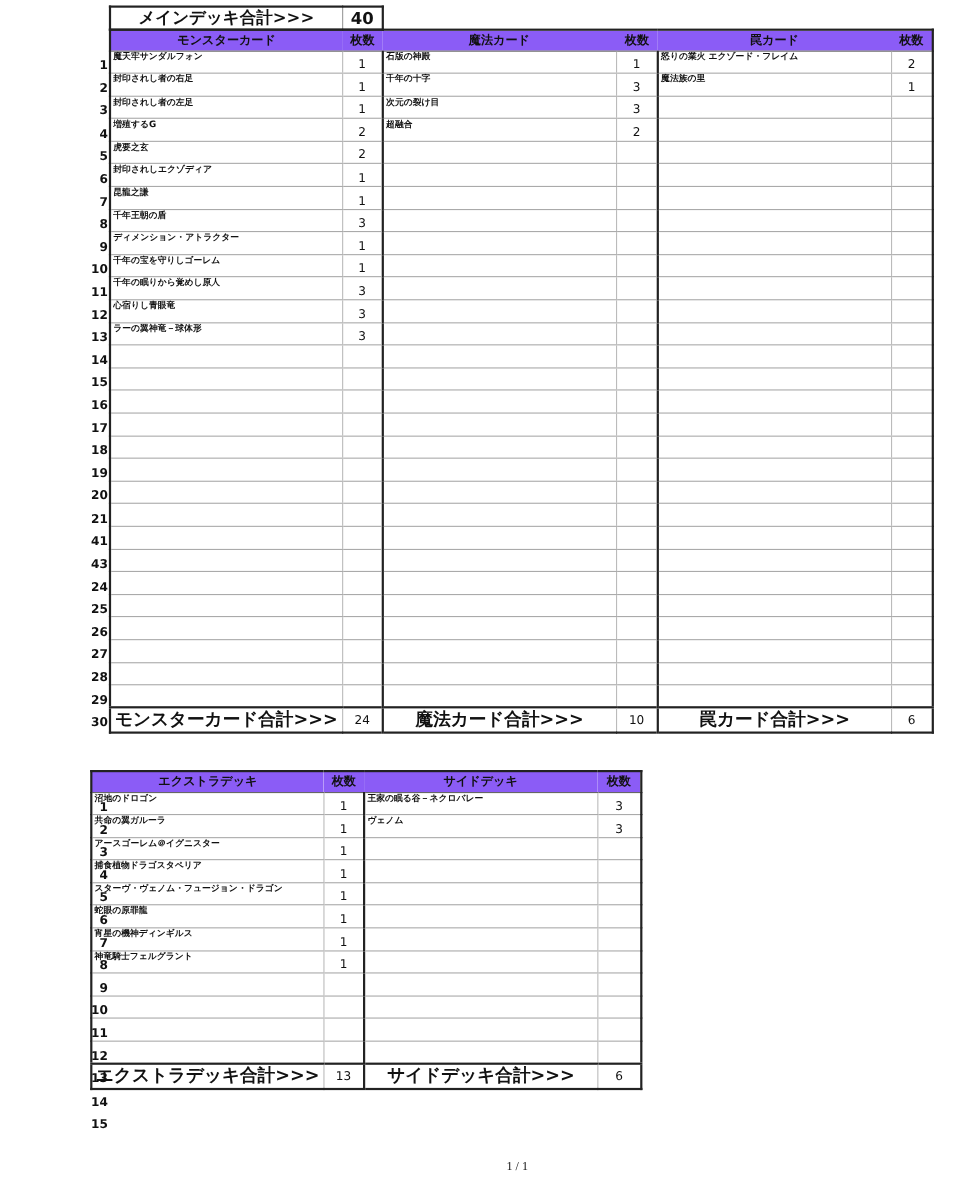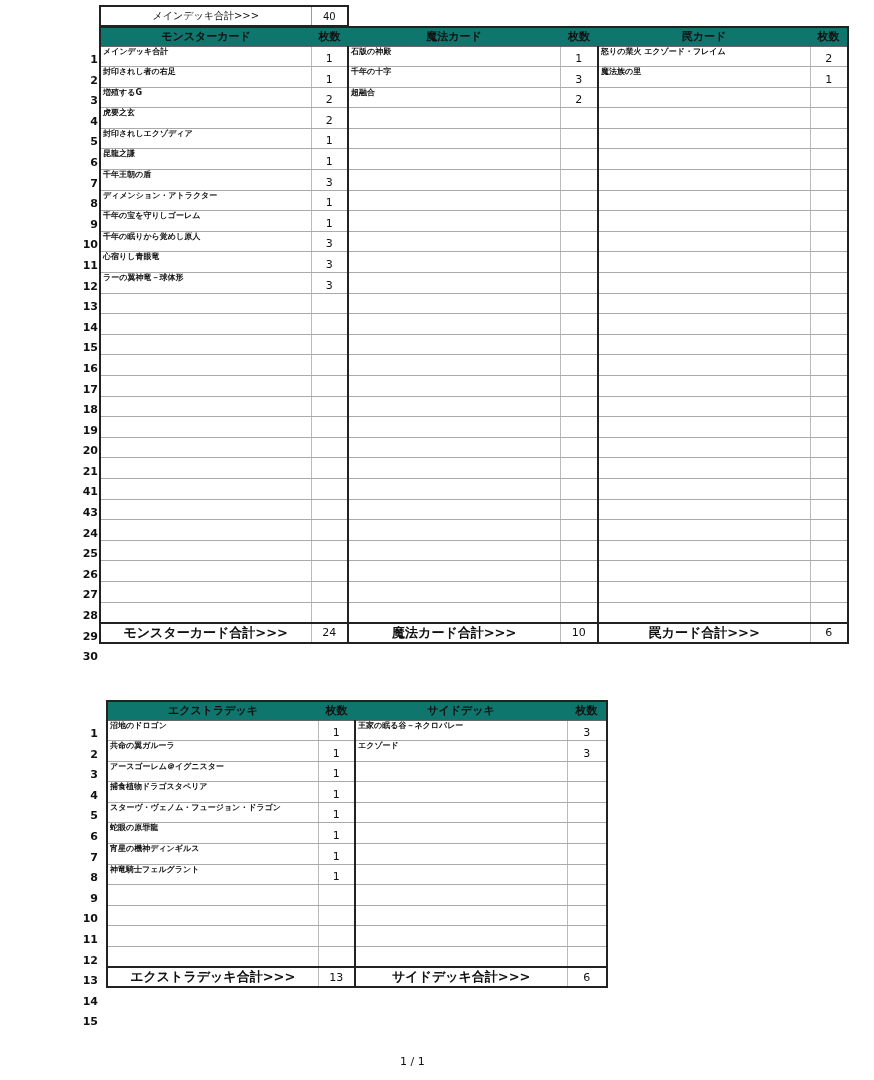--- a/index.html
+++ b/index.html
@@ -1,33 +1,33 @@
 <!DOCTYPE html>
 <html><head>
 <meta charset="utf-8">
 <style>
   html,body{margin:0;padding:0;background:#fff;}
   body{width:874px;height:1080px;position:relative;overflow:hidden;font-family:"DejaVu Sans",sans-serif;color:#111;}
   .abs{position:absolute;box-sizing:border-box;}
   table{border-collapse:collapse;table-layout:fixed;}
   td,th{box-sizing:border-box;padding:0;overflow:hidden;white-space:nowrap;}
   .maintotal{left:99px;top:5px;width:250px;height:22px;border:2px solid #222;}
-  .maintotal td{height:18px;font-size:10px;font-weight:normal;text-align:center;}
+  .maintotal td{height:18px;font-size:15px;font-weight:bold;text-align:center;}
   .maintotal td.lbl{width:211px;border-right:1px solid #999;}
   .grid{border:2px solid #222;}
-  .grid th{background:#0f766e;font-size:11px;font-weight:bold;height:19px;border-bottom:1px solid #666;color:#111;}
+  .grid th{background:#8b5cf6;font-size:11px;font-weight:bold;height:19px;border-bottom:1px solid #666;color:#111;}
   .grid td{height:20.6px;border-bottom:1px solid #aaa;vertical-align:top;}
   .grid td.name{font-size:8px;font-weight:bold;padding-left:2px;line-height:9px;}
   .grid td.cnt{font-size:11px;text-align:center;vertical-align:bottom;padding-bottom:1px;border-left:1px solid #bbb;}
   .grid td.sep{border-left:2px solid #222;}
-  .grid tr.total td{height:20px;border-top:2px solid #222;border-bottom:none;font-size:13px;font-weight:bold;text-align:center;vertical-align:middle;}
+  .grid tr.total td{height:20px;border-top:2px solid #222;border-bottom:none;font-size:16px;font-weight:bold;text-align:center;vertical-align:middle;}
   .grid tr.total td.cnt{font-weight:normal;font-size:11px;padding:0;vertical-align:middle;}
   .rownums{left:80px;width:18px;}
   .rownums div{height:20.6px;font-size:11px;font-weight:bold;text-align:right;line-height:28px;}
-  .pager{left:400px;top:1055px;width:80px;text-align:left;font-size:11px;}
+  .pager{left:400px;top:1055px;width:80px;text-align:right;font-size:11px;font-family:Liberation Serif, serif;}
 </style>
 </head>
 <body>
 
 <table class="abs maintotal">
   <tbody>
       <tr>
     <td class="lbl">メインデッキ合計&gt;&gt;&gt;</td>
     <td>40</td>
   </tr>
@@ -80,34 +80,42 @@
       <th>モンスターカード</th>
       <th>枚数</th>
       <th class="sep">魔法カード</th>
       <th>枚数</th>
       <th class="sep">罠カード</th>
       <th>枚数</th>
     </tr>
   </thead>
   <tbody id="main-body">
       <tr>
-        <td class="name">メインデッキ合計</td>
+        <td class="name">魔天牢サンダルフォン</td>
         <td class="cnt">1</td>
         <td class="name sep">石版の神殿</td>
         <td class="cnt">1</td>
         <td class="name sep">怒りの業火 エクゾード・フレイム</td>
         <td class="cnt">2</td>
       </tr>
       <tr>
         <td class="name">封印されし者の右足</td>
         <td class="cnt">1</td>
         <td class="name sep">千年の十字</td>
         <td class="cnt">3</td>
         <td class="name sep">魔法族の里</td>
         <td class="cnt">1</td>
+      </tr>
+      <tr>
+        <td class="name">封印されし者の左足</td>
+        <td class="cnt">1</td>
+        <td class="name sep">次元の裂け目</td>
+        <td class="cnt">3</td>
+        <td class="name sep"></td>
+        <td class="cnt"></td>
       </tr>
       <tr>
         <td class="name">増殖するG</td>
         <td class="cnt">2</td>
         <td class="name sep">超融合</td>
         <td class="cnt">2</td>
         <td class="name sep"></td>
         <td class="cnt"></td>
       </tr>
       <tr>
@@ -333,21 +341,21 @@
     <div>7</div>
     <div>8</div>
     <div>9</div>
     <div>10</div>
     <div>11</div>
     <div>12</div>
     <div>13</div>
     <div>14</div>
     <div>15</div>
   </div>
-<table class="abs grid" id="extra-grid" style="left:106px;top:700px;width:500px;">
+<table class="abs grid" id="extra-grid" style="left:82px;top:700px;width:500px;">
   <colgroup>
     <col style="width:211px">
       <col style="width:37px">
     <col style="width:212px">
       <col style="width:40px">
   </colgroup>
   <thead>
     <tr>
       <th>エクストラデッキ</th>
       <th>枚数</th>
@@ -358,21 +366,21 @@
   <tbody id="extra-body">
       <tr>
         <td class="name">沼地のドロゴン</td>
         <td class="cnt">1</td>
         <td class="name sep">王家の眠る谷－ネクロバレー</td>
         <td class="cnt">3</td>
       </tr>
       <tr>
         <td class="name">共命の翼ガルーラ</td>
         <td class="cnt">1</td>
-        <td class="name sep">エクゾード</td>
+        <td class="name sep">ヴェノム</td>
         <td class="cnt">3</td>
       </tr>
       <tr>
         <td class="name">アースゴーレム＠イグニスター</td>
         <td class="cnt">1</td>
         <td class="name sep"></td>
         <td class="cnt"></td>
       </tr>
       <tr>
         <td class="name">捕食植物ドラゴスタペリア</td>

